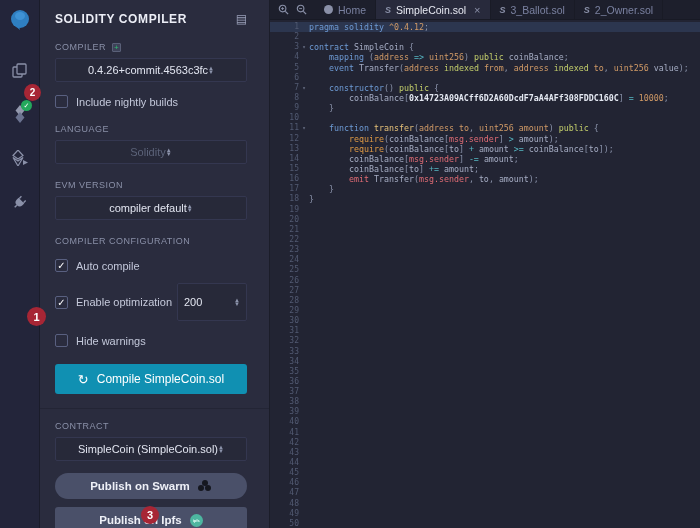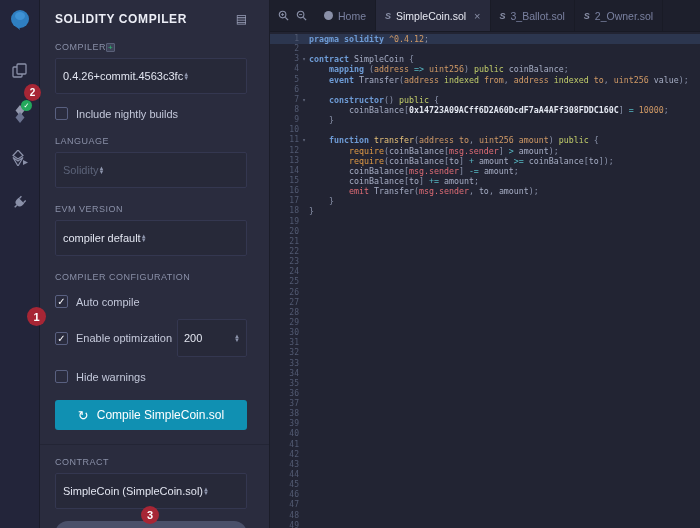--- a/index.html
+++ b/index.html
@@ -18,25 +18,25 @@
   .ib-icon svg { display:block; }
   .sol-wrap { position:relative; }
   
   .sidebar {
     width:230px; flex:none; background:#2a2c3e; border-right:1px solid #1b1d29;
     color:#c6cadb; font-size:11px; padding:12px 22px 0 15px; position:relative;
   }
   .panel-head { display:flex; justify-content:space-between; align-items:center;gap:18px; }
   .panel-title { font-size:12px; font-weight:bold; color:#eceef6; letter-spacing:.6px; }
   .panel-head-icon { color:#9aa0b8; font-size:12px; cursor:pointer; }
-  .lbl { font-size:9px; color:#8a90a8; letter-spacing:.5px; margin-top:16px; display:flex; align-items:flex-end; }
+  .lbl { font-size:9px; color:#8a90a8; letter-spacing:.5px; margin-top:16px; display:flex; align-items:flex-end; gap:6px; }
   .lbl-ico { width:9px; height:9px; background:#3d4258; border:1px solid #5a6078; border-radius:1px; display:inline-flex; align-items:center; justify-content:center; color:#2fbf71; font-size:8px; line-height:1; }
   .select {
-    margin-top:6px; height:36px; background:#272939; border:1px solid #343750; border-radius:2px;
-    display:flex; align-items:center; justify-content:flex-start; padding:0 7px;
+    margin-top:6px; height:24px; background:#272939; border:1px solid #343750; border-radius:2px;
+    display:flex; align-items:center; justify-content:center; padding:0 7px;
     color:#e2e5f0; font-size:11px; cursor:pointer;
   }
   .select.disabled { color:#5c6379; }
   .spin { display:flex; flex-direction:column; line-height:4px; color:#8d94ac; font-size:6px; }
   .chkrow { display:flex; align-items:center; gap:8px; margin-top:13px; color:#c3c8da; font-size:11px; cursor:pointer; }
   .chk { width:13px; height:13px; flex:none; border:1px solid #596080; border-radius:2px; background:#2a2c3e; color:#fff; font-size:10px; line-height:11px; text-align:center; }
   .optrow { display:flex; align-items:center; margin-top:11px; }
   .numinput { margin-left:auto; width:70px; height:38px; background:#272939; border:1px solid #343750; border-radius:2px; display:flex; align-items:center; justify-content:space-between; padding:0 6px; color:#e2e5f0; font-size:11px; }
   .compile-btn {
     margin-top:17px; height:30px; width:100%; background:#1090b2; border:none; border-radius:3px;
@@ -57,36 +57,36 @@
   .swarm-ico i:nth-child(3){ left:7px; top:5px; }
   .ipfs-ico { width:13px; height:13px; border-radius:50%; background:#4db6a0; color:#eafff9; font-size:4px; display:inline-flex; align-items:center; justify-content:center; font-weight:bold; }
   
   .badge { position:absolute; border-radius:50%; background:#a72635; color:#fff; font-weight:bold; display:flex; align-items:center; justify-content:center; z-index:6; }
   .badge1 { left:27px; top:307px; width:19px; height:19px; font-size:11px; }
   .badge2 { left:24px; top:84px; width:17px; height:17px; font-size:10px; }
   .badge3 { left:141px; top:506px; width:18px; height:18px; font-size:11px; }
   .check-badge { position:absolute; left:21px; top:100px; width:11px; height:11px; border-radius:50%; background:#24a85c; color:#fff; font-size:7px; line-height:11px; text-align:center; z-index:6; }
   
   .editor { flex:1; display:flex; flex-direction:column; background:#222433; min-width:0; }
-  .tabbar { height:32px; flex:none; background:#1d1f2c; border-bottom:1px solid #181a25; display:flex; align-items:stretch; font-size:10.5px; color:#7a81a0; }
+  .tabbar { height:20px; flex:none; background:#1d1f2c; border-bottom:1px solid #181a25; display:flex; align-items:stretch; font-size:10.5px; color:#7a81a0; }
   .zoombtns { display:flex; align-items:center; gap:7px; padding:0 8px; }
   .zoombtns svg { cursor:pointer; display:block; }
   .tab { display:flex; align-items:center; gap:5px; padding:0 9px; border-right:1px solid #191b26; cursor:pointer; white-space:nowrap; }
   .tab.active { background:#282a3c; color:#e7e9f2; }
   .tab .s-ico { color:#8a90a8; font-weight:bold; font-size:9px; font-style:italic; }
   .tab .close { color:#8a90a8; font-size:11px; margin-left:3px; }
   .home-ico { width:9px; height:9px; border-radius:50%; background:#8a90a8; display:inline-block; }
   
   .code { flex:1; overflow:hidden; font-family:"DejaVu Sans Mono", monospace; font-size:8.3px; line-height:10.15px; padding-top:2px; }
   .row { display:flex; height:10.15px; white-space:pre; }
   .gut { width:29px; flex:none; text-align:right; color:#525a72; font-size:8px; }
   .fold { width:10px; flex:none; color:#6a7288; font-size:6px; text-align:center; }
   .src { flex:1; color:#a6adc4; }
   .row.hl { background:rgba(82,118,180,0.22); }
-  .tok-kw { color:#6e9bd5;font-weight:bold; }
+  .tok-kw { color:#6e9bd5; }
   .tok-ty { color:#d19a66; }
   .tok-md { color:#c3ce6b; }
   .tok-fn { color:#e6c179; }
   .tok-rd { color:#e06c75; }
   .tok-rq { color:#e09a45; }
   .tok-op { color:#56b6c2; }
   .tok-nm { color:#d19a66; }
   .tok-pl { color:#a6adc4; }
   .tok-pn { color:#8b93ab; }
   .tok-hx { color:#e4e8f2; font-weight:bold; }

